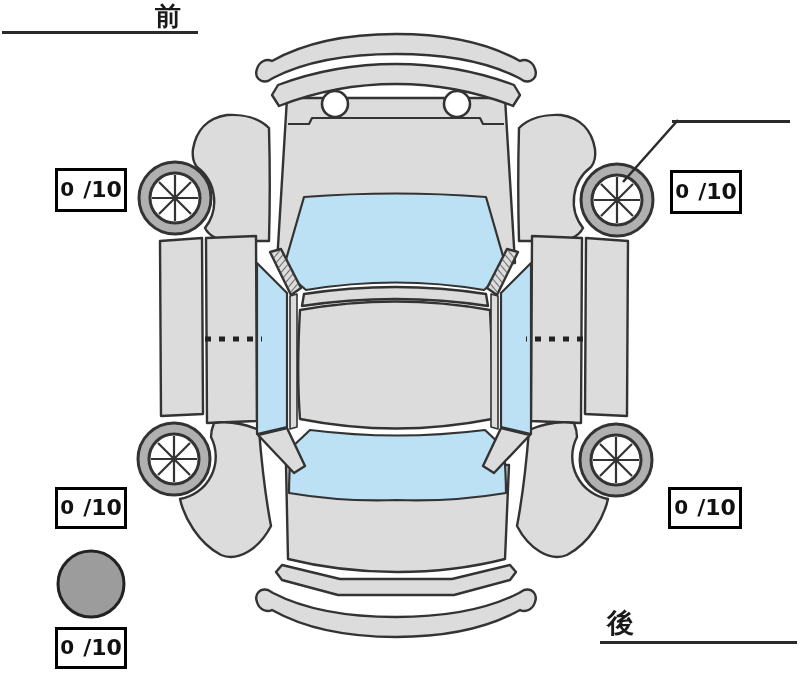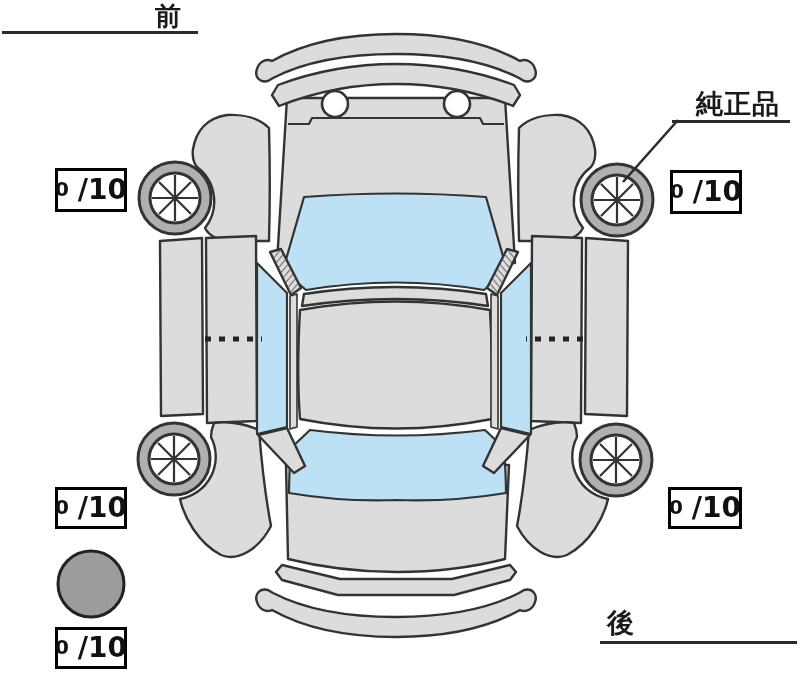--- a/index.html
+++ b/index.html
@@ -18,21 +18,21 @@
     position:absolute;background:#fff;border:3px solid #000;
     display:flex;align-items:center;justify-content:center;gap:9px;
     box-sizing:border-box;
   }
   .score-val{
     font-weight:bold;font-size:20px;color:#111;line-height:1;
     font-family:"DejaVu Sans","Liberation Sans",sans-serif;
     transform:translateY(-1px);
   }
   .score-max{
-    font-weight:bold;font-size:28px;color:#111;line-height:1;font-style:normal;
+    font-weight:bold;font-size:22px;color:#111;line-height:1;font-style:normal;
     font-family:"DejaVu Sans","Liberation Sans",sans-serif;
   }
   .body-fill{fill:var(--c-body,#dcdcdc);stroke:var(--c-outline,#333);stroke-width:2.4;stroke-linejoin:round;}
   .glass-fill{fill:var(--c-glass,#bce1f4);stroke:var(--c-outline,#333);stroke-width:2.2;stroke-linejoin:round;}
   .line-only{fill:none;stroke:var(--c-outline,#333);stroke-width:2.2;stroke-linejoin:round;}
 </style>
 </head>
 <body>
 
 <div class="stage">
@@ -146,21 +146,20 @@
       </g>
 
     <circle cx="91" cy="584" r="33" fill="var(--c-spare-fill,#9c9c9c)" stroke="#222" stroke-width="3"></circle>
 
     <line x1="678" y1="120" x2="623" y2="182" stroke="#2a2a2a" stroke-width="2.5"></line>
   </svg>
 
   <div class="jp-label" style="left:155px;top:3px;font-size:26px;">前</div>
   <div class="rule" style="left:2px;top:31px;width:196px;"></div>
 
-  <div class="jp-label" style="left:696px;top:90px;font-size:27px;">純正品</div>
   <div class="rule" style="left:672px;top:120px;width:118px;"></div>
 
   <div class="jp-label" style="left:607px;top:609px;font-size:27px;">後</div>
   <div class="rule" style="left:600px;top:641px;width:197px;"></div>
 
   <div class="score-box" style="left:55px;top:168px;width:72px;height:44px;">
     <span class="score-val">0</span>
     <span class="score-max">/10</span>
   </div>
 

